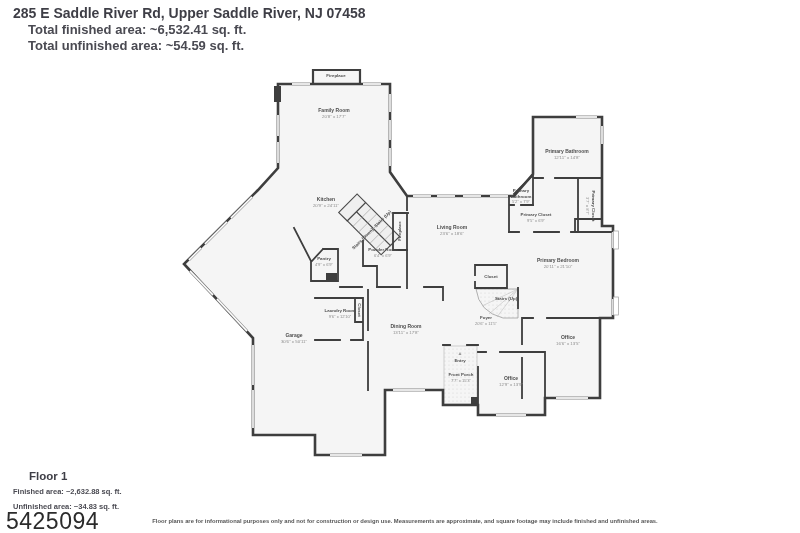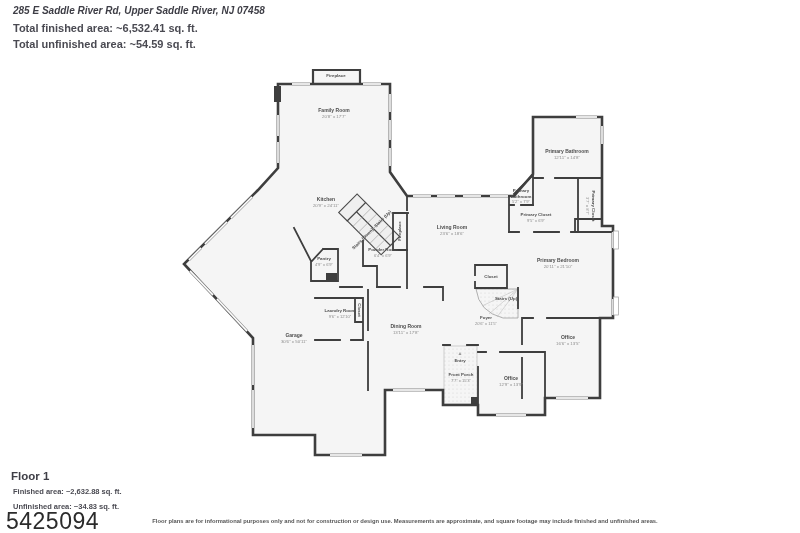--- a/index.html
+++ b/index.html
@@ -1,21 +1,21 @@
 <!DOCTYPE html>
 <html><head>
 <meta charset="utf-8">
 <style>
   html,body{margin:0;padding:0;}
   body{width:800px;height:533px;position:relative;background:#ffffff;overflow:hidden;
        font-family:"Liberation Sans", sans-serif;color:#3f3f46;}
   .abs{position:absolute;}
-  .page-title{left:13px;top:5px;font-size:10px;font-weight:700;color:#3e3e46;font-style:italic;}
-  .hdr-sub{left:13px;font-size:11px;font-weight:700;color:#4a4a52;text-align:center;}
-  .ftr-title{left:11px;top:470px;font-size:11.5px;font-weight:700;color:#3e3e46;}
+  .page-title{left:13px;top:5px;font-size:14px;font-weight:700;color:#3e3e46;}
+  .hdr-sub{left:28px;font-size:13px;font-weight:700;color:#4a4a52;text-align:center;}
+  .ftr-title{left:29px;top:470px;font-size:11.5px;font-weight:700;color:#3e3e46;}
   .ftr-sub{left:13px;font-size:7.5px;font-weight:700;color:#4a4a52;}
   .mls{left:6px;top:508px;font-size:23px;font-weight:400;color:#2b2b2b;letter-spacing:.5px;}
   .disclaimer{left:100px;top:518px;width:610px;text-align:center;font-size:5.8px;font-weight:700;color:#565656;}
   svg{position:absolute;left:0;top:0;}
   #plan-labels{position:absolute;left:0;top:0;width:800px;height:533px;pointer-events:none;}
   .room-label{position:absolute;text-align:center;line-height:1.3;white-space:nowrap;}
   .room-name{font-size:5px;font-weight:700;color:#4d4d4d;display:block;}
   .room-dims{font-size:4.4px;font-weight:400;color:#8c8c8c;display:block;}
   .sm .room-name{font-size:4.4px;}
   .sm .room-dims{font-size:4.1px;}

